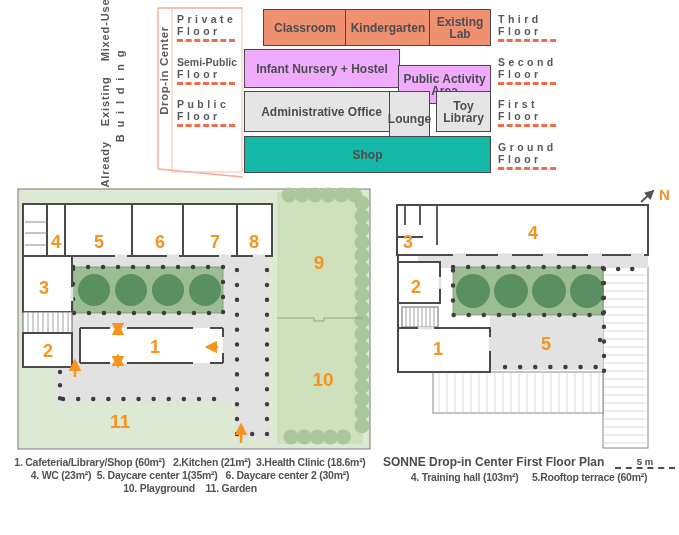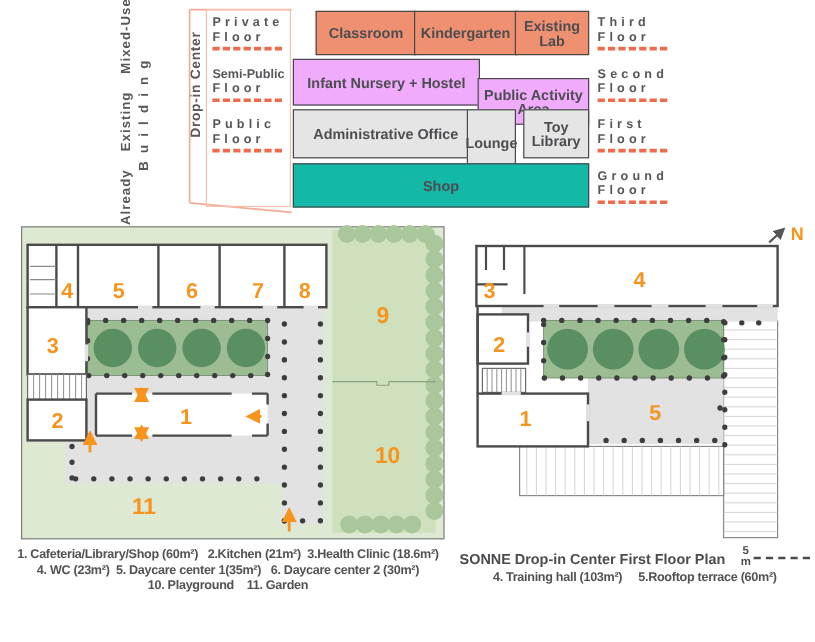--- a/index.html
+++ b/index.html
@@ -23,21 +23,21 @@
   .bg1{background:#ef9070;} .bg2{background:#f0abfc;} .bg3{background:#e5e5e5;text-align:center;} .bg4{background:#14b8a6;}
   
   svg{position:absolute;}
   svg text{font-family:"Liberation Sans",sans-serif;font-weight:bold;fill:#f7941d;}
   
   .legend{position:absolute;text-align:center;color:#515254;}
   .legend-title{font-size:12px;font-weight:bold;color:#4a4b4e;margin-bottom:2px;white-space:pre;}
   .legend-line{font-size:10.5px;font-weight:bold;letter-spacing:-.25px;line-height:13px;white-space:pre;}
   .title-row{display:flex;align-items:flex-end;justify-content:space-between;gap:10px;margin-bottom:2px;}
   .title-row .legend-title{margin-bottom:0;}
-  .scalebar{width:60px;display:flex;align-items:center;font-size:9.5px;
+  .scalebar{width:60px;display:flex;flex-direction:column;align-items:center;font-size:9.5px;
             font-weight:bold;color:#4a4b4e;line-height:9px;}
   .scalebar .sline{width:60px;height:0;border-top:2.5px dashed #4c4c4c;margin-top:1px;}
 </style>
 </head>
 <body>
 
 <div id="sheet">
 
   <div>
     <div class="vlab words" style="left:98px;top:178px;width:170px">Already Existing Mixed-Use</div>

